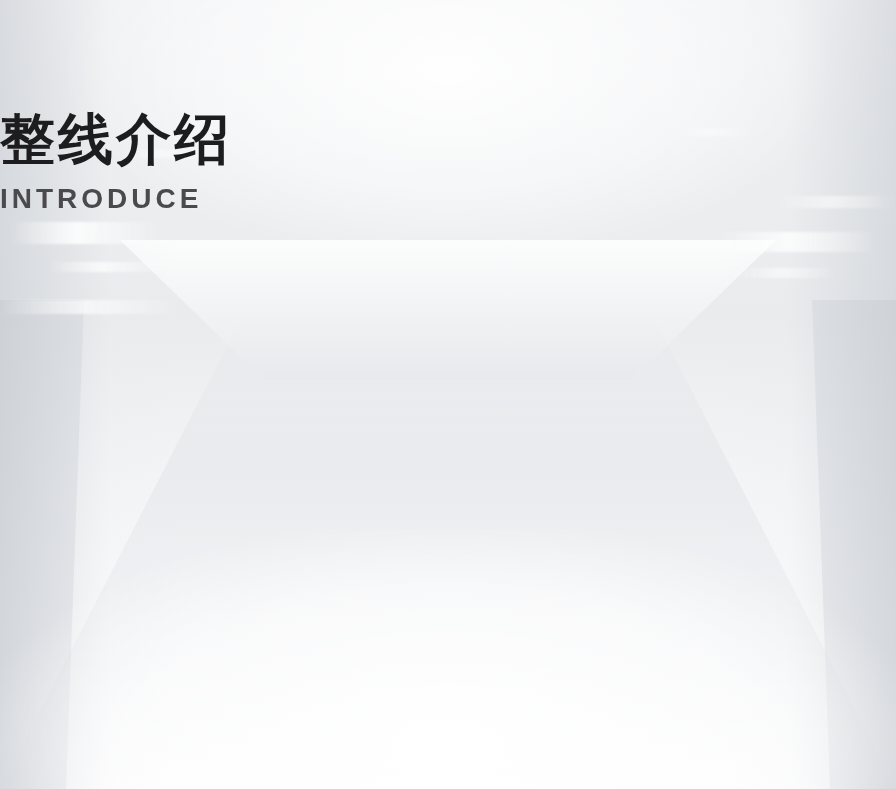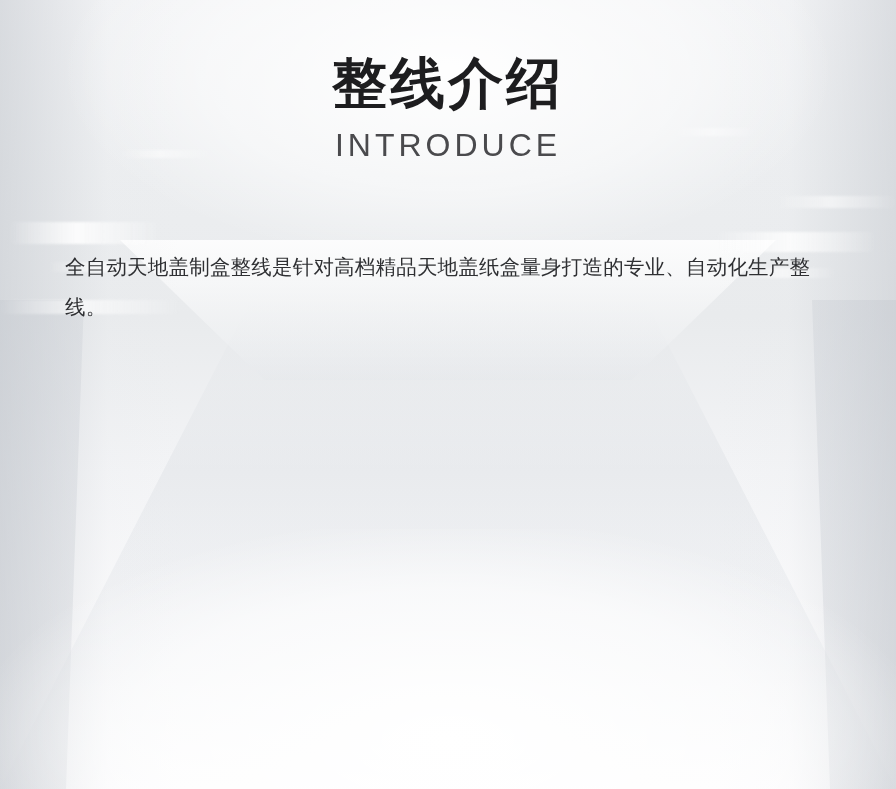--- a/index.html
+++ b/index.html
@@ -112,39 +112,38 @@
     background: radial-gradient(ellipse at center, rgba(255,255,255,1) 0%, rgba(255,255,255,0.6) 50%, rgba(255,255,255,0) 75%);
   }
 
   
   .content {
     position: relative;
     z-index: 5;
   }
 
   .heading-block {
-    text-align: center;
-    padding-top: 52px;
+    padding-top: 108px;
   }
   .title-cn {
     font-family: "Liberation Sans", sans-serif;
     font-size: 55px;
     font-weight: bold;
     letter-spacing: 3px;
     color: #1d1d1f;
     line-height: 1.15;
     margin: 0;
   }
   .title-en {
     margin-top: 12px;
     font-family: "Liberation Sans", sans-serif;
-    font-size: 32px;
+    font-size: 28px;
     letter-spacing: 4px;
     color: #4a4a4d;
-    font-weight: 400;
+    font-weight: 700;
   }
 
   .body-block {
     margin: 0 auto;
     width: 766px;
     padding-top: 62px;
   }
   .para {
     font-family: "Liberation Sans", sans-serif;
     font-size: 20.5px;
@@ -186,17 +185,16 @@
   </div>
 
   <div class="content">
 
     <div class="heading-block">
       <h1 class="title-cn">整线介绍</h1>
       <div class="title-en">INTRODUCE</div>
     </div>
 
     <div class="body-block">
-      <p class="para">全自动天地盖制盒整线是针对高档精品天地盖纸盒量身打造的专业、自动化生产整线。</p>
     </div>
 
   </div>
 </div>
 
 </body></html>

